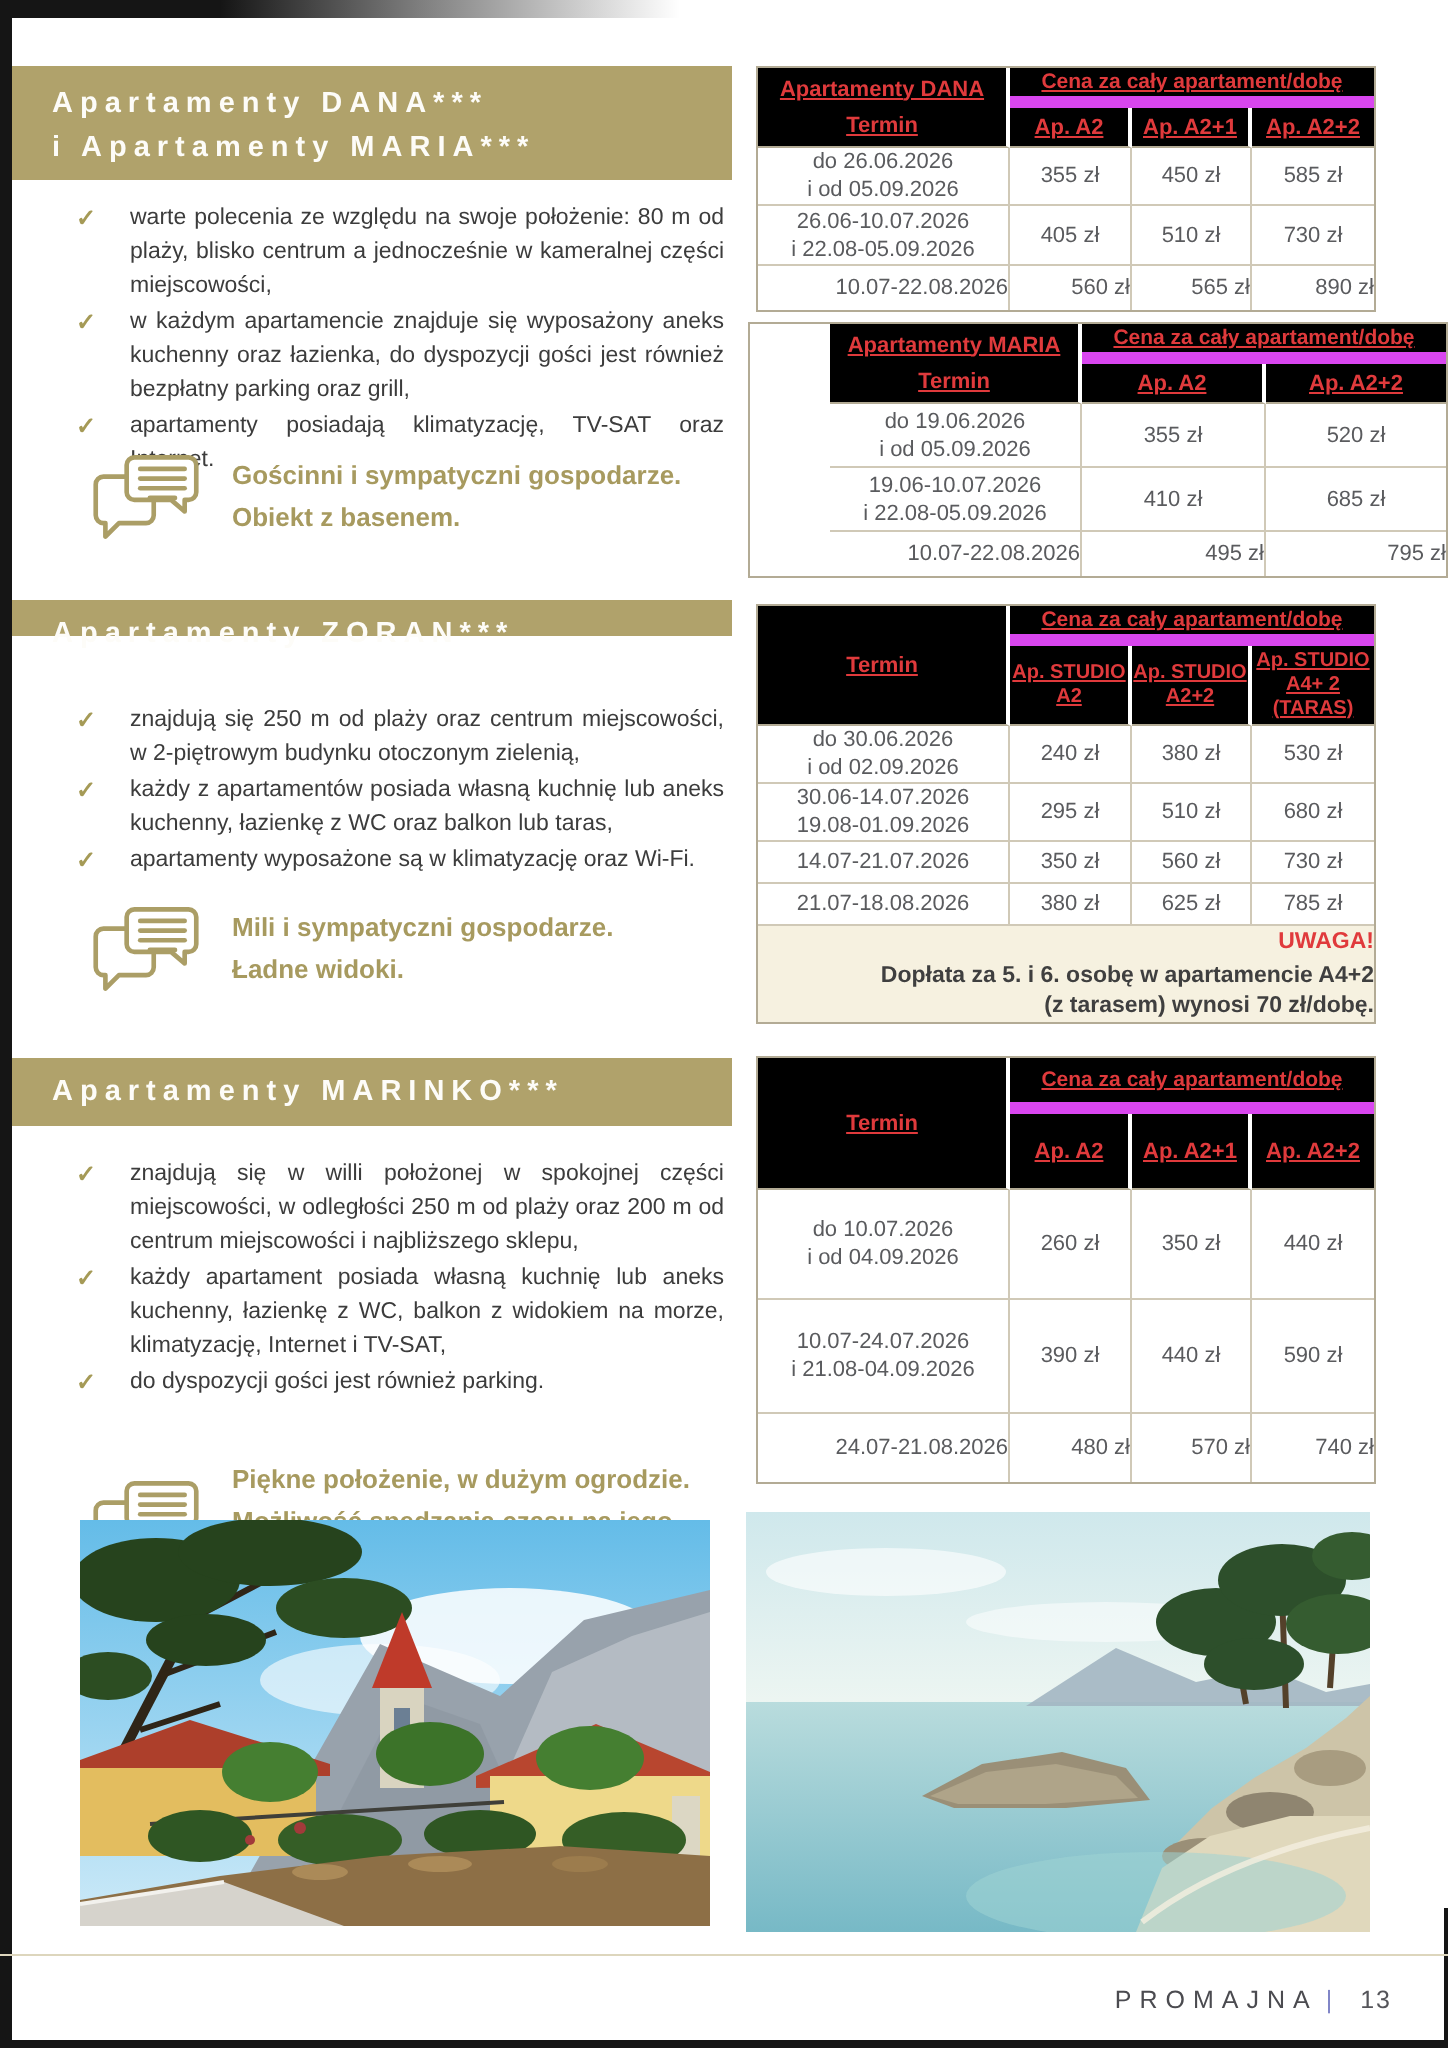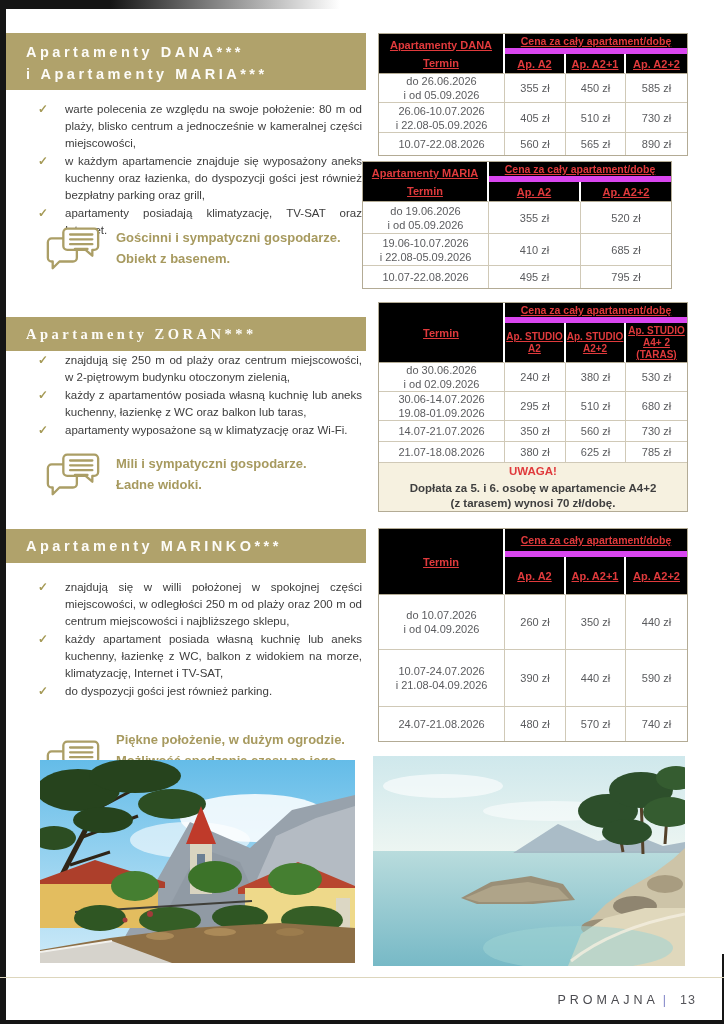--- a/index.html
+++ b/index.html
@@ -12,21 +12,21 @@
   .edge-left  { position:absolute; left:0; top:0; width:6px; height:1024px; background:#151515; }
   .edge-top   { position:absolute; left:0; top:0; width:500px; height:9px;
                 background:linear-gradient(to right,#151515 22%,rgba(21,21,21,.55) 42%,rgba(21,21,21,0) 68%); }
   .edge-bottom{ position:absolute; left:0; bottom:0; width:724px; height:4px; background:#151515; }
   .edge-right { position:absolute; right:0; bottom:0; width:2px; height:70px; background:#151515; }
 
   
   .gold-bar { position:absolute; left:6px; width:360px; background:#b0a26b; color:#fdfcf8;
               font-weight:bold; letter-spacing:3.5px; font-size:14.5px; padding-left:20px; }
   .bar-danamaria { top:33px; height:57px; padding-top:8px; line-height:22px; }
-  .bar-zoran   { top:317px; height:34px; line-height:34px;font-family:Liberation Serif, serif; }
+  .bar-zoran   { top:300px; height:18px; line-height:34px; }
   .bar-marinko { top:529px; height:34px; line-height:34px; }
   .gold-bar span { display:block; }
 
   
   .bullets { position:absolute; left:38px; width:324px; }
   .bl-1 { top:101px; } .bl-2 { top:352px; } .bl-3 { top:579px; }
   .bullet { display:flex; margin-bottom:1px; }
   .check { width:27px; flex:0 0 27px; color:#a59a56; font-size:12px; font-weight:bold; line-height:17px; }
   .btxt  { flex:1; color:#3c3c3c; font-size:11.5px; line-height:17px; text-align:justify; }
 
@@ -34,35 +34,35 @@
   .note { position:absolute; left:44px; width:330px; display:flex; align-items:center; }
   .nt-1 { top:224px; } .nt-2 { top:450px; } .nt-3 { top:729px; }
   .note-icon { width:58px; height:48px; flex:0 0 58px; margin-right:14px; }
   .note-text { color:#a79a5f; font-weight:bold; font-size:13px; line-height:21px; }
   .note-text span { display:block; }
 
   
   table.ptable { position:absolute; width:308px; border-collapse:separate; border-spacing:0;
                  border:1px solid #b3ab95; table-layout:fixed; }
   .t-dana    { left:378px; top:33px; }
-  .t-maria   { left:362px; top:161px; }
+  .t-maria   { left:374px; top:161px;padding-left:40px; }
   .t-zoran   { left:378px; top:302px; }
   .t-marinko { left:378px; top:528px; }
   .ptable th { background:#000000; color:#e03a3c; font-weight:bold; font-size:11px;
                vertical-align:middle; border-right:2px solid #ffffff;text-decoration:underline; }
   .ptable th.hlast { border-right:none; }
   .ptable th.cena  { font-size:10.5px; border-bottom:6px solid #d946ef; }
   .ptable th.colh  { border-bottom:1px solid #b3ab95; }
   .ptable th.side  { border-bottom:1px solid #b3ab95; }
   .ptable th.studio { font-size:10px; line-height:12px; }
   .ptable td { background:#ffffff; color:#5a5b5e; font-size:11px; text-align:center;
                vertical-align:middle; line-height:14px;
                border-right:1px solid #d0c9b7; border-bottom:1px solid #d0c9b7; }
   .ptable td:last-child { border-right:none; }
-  .ptable tr.lastrow td { border-bottom:none; }
+  .ptable tr.lastrow td { border-bottom:none;text-align:right; }
   .ptable td span, .ptable th .tl { display:block; }
   .side-stack { display:flex; flex-direction:column; justify-content:space-around; height:36px; }
   td.uwaga { background:#f6f1e0; font-weight:bold; color:#3f3f3f; font-size:11.5px; line-height:15px; border-right:none; }
   td.uwaga .uw-title { color:#e03a3c; display:block; margin-bottom:2px; }
   td.uwaga span { display:block; }
 
   
   .photo { position:absolute; overflow:hidden; }
   .photo svg { display:block; width:100%; height:100%; }
   .ph-left  { left:40px;  top:760px; width:315px; height:203px; }

